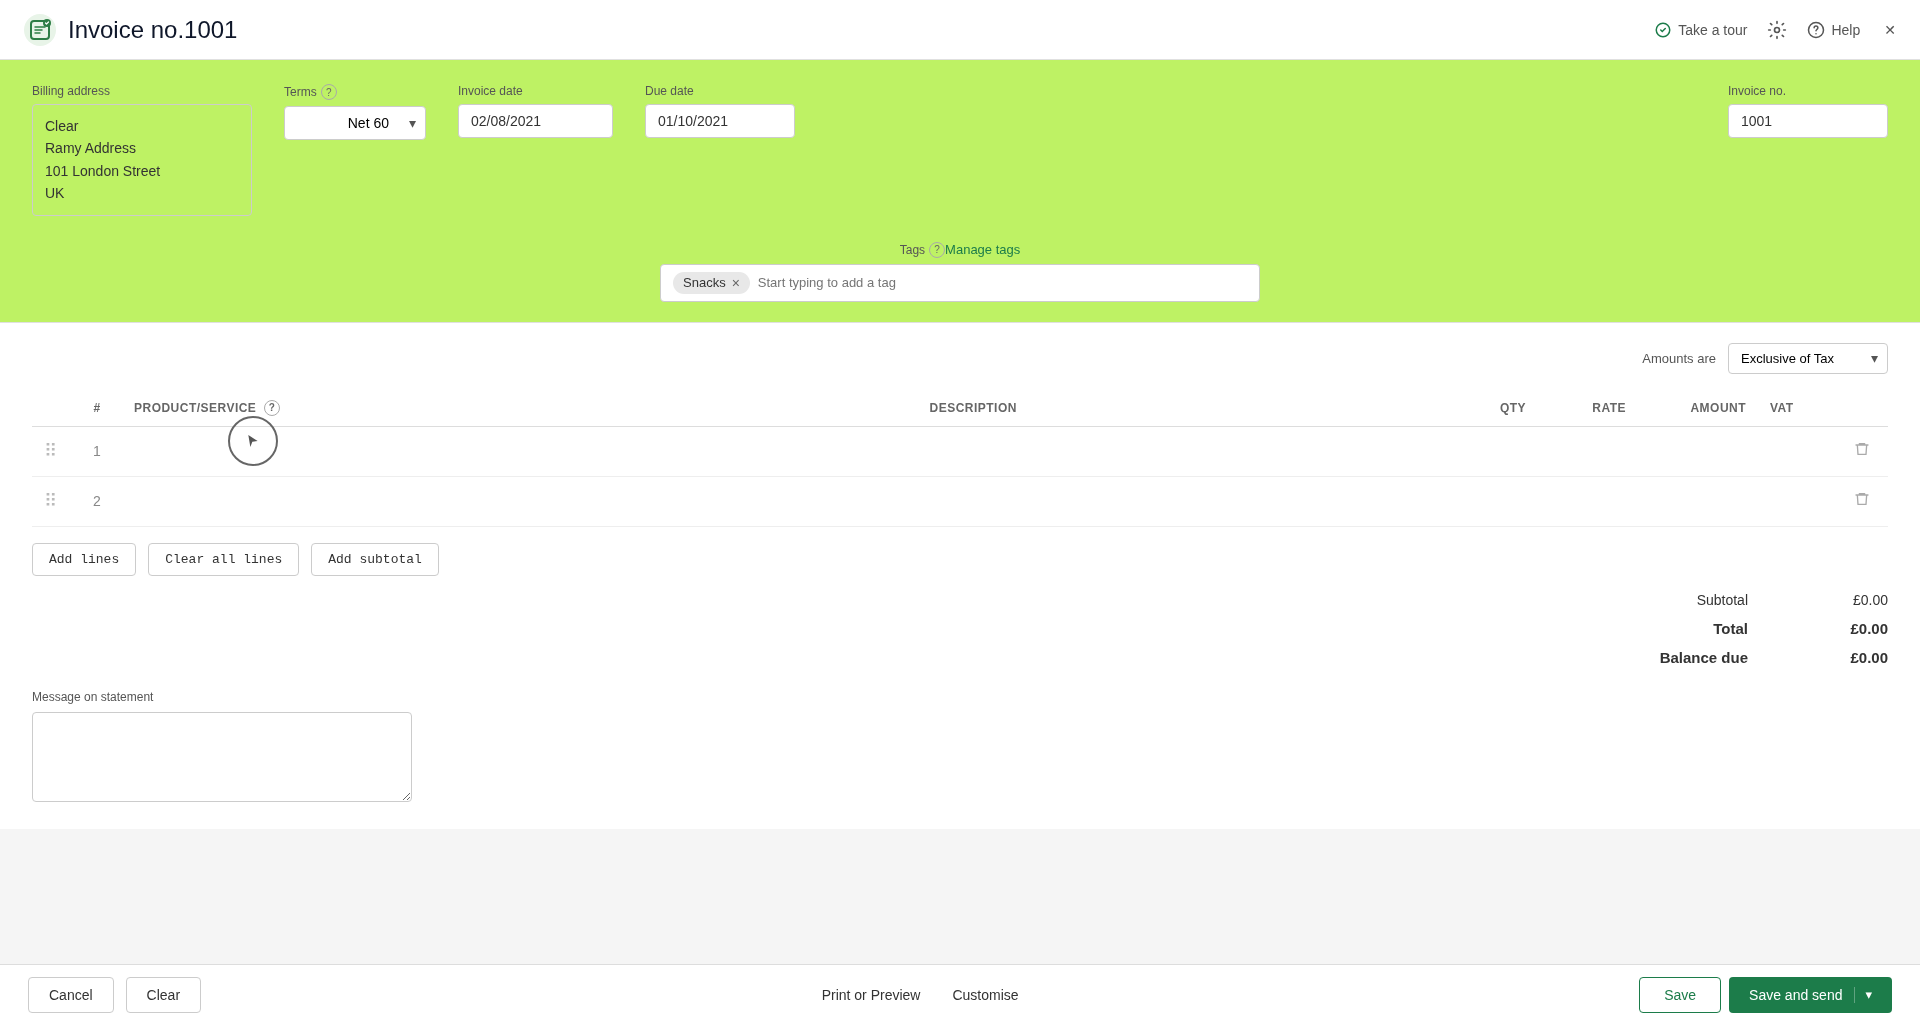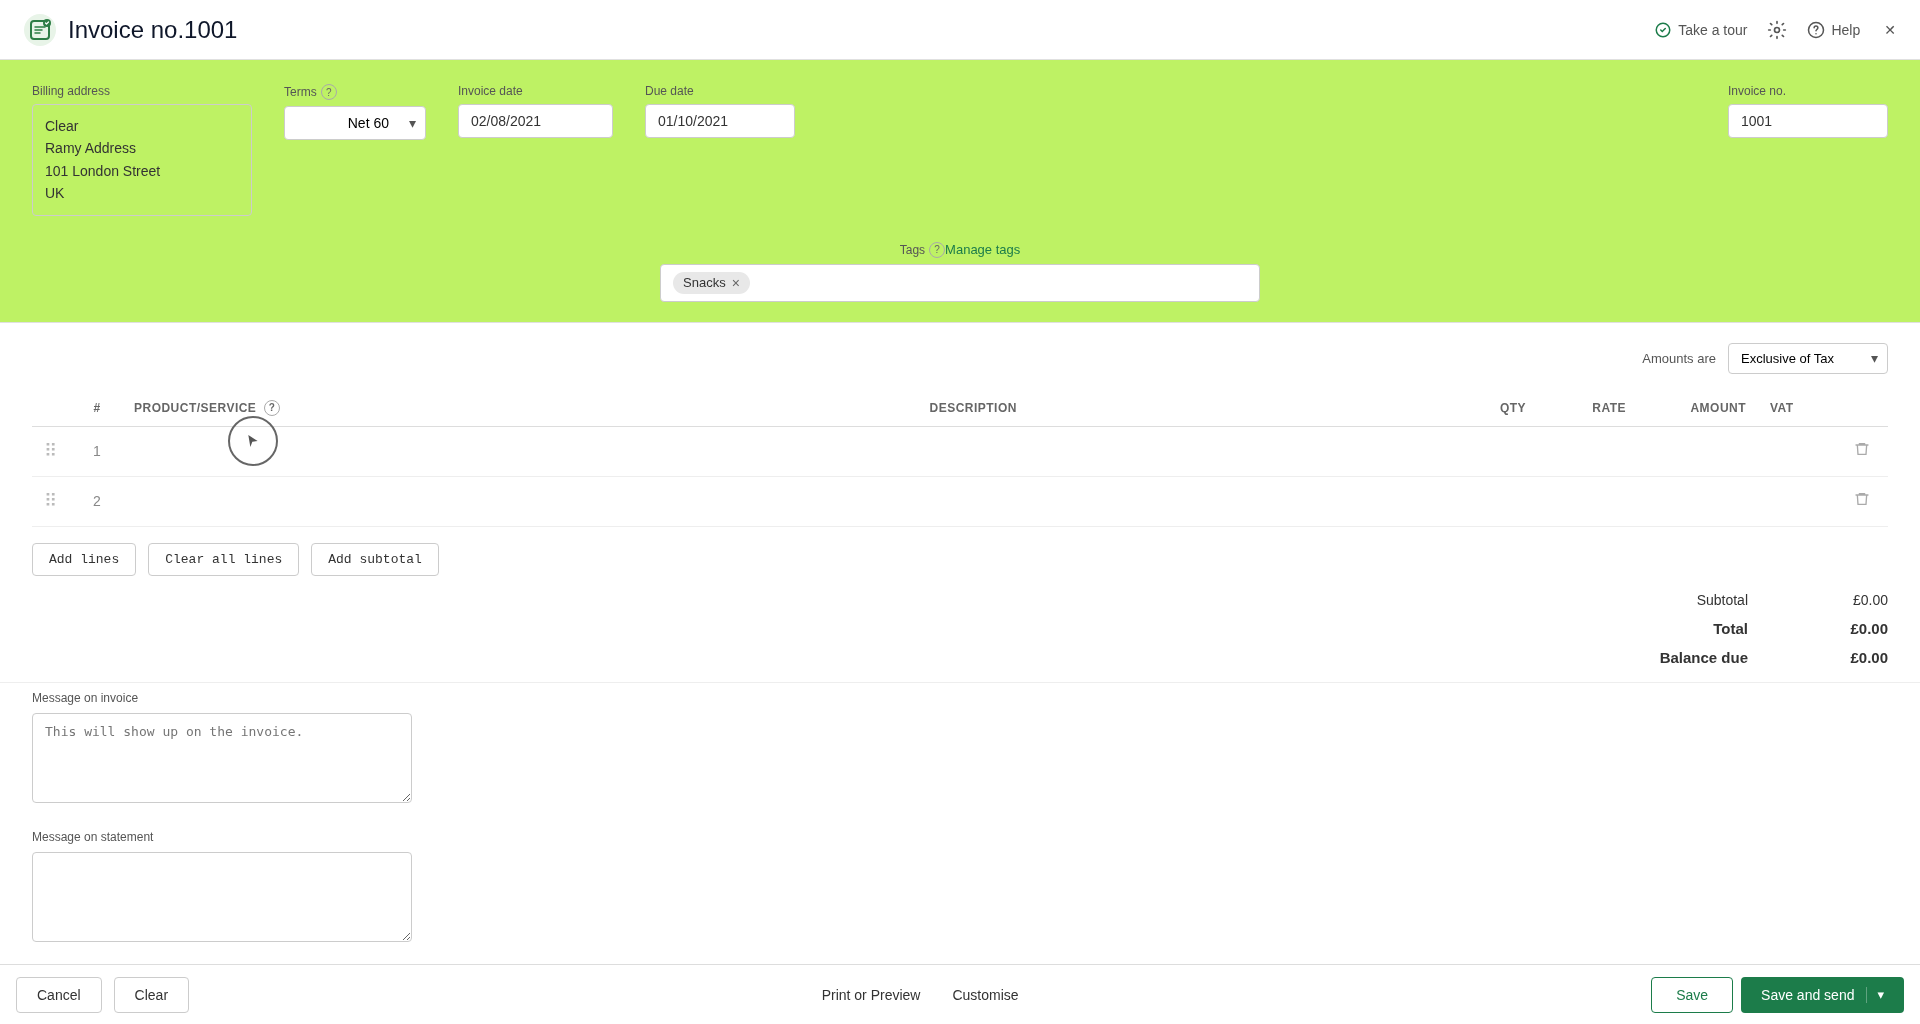--- a/index.html
+++ b/index.html
@@ -73,21 +73,21 @@
     .message-label { font-size: 12px; color: #555; font-weight: 500; margin-bottom: 8px; }
     .message-textarea {
       width: 380px; height: 90px; border: 1px solid #ccc; border-radius: 4px;
       padding: 10px 12px; font-size: 13px; color: #aaa; resize: vertical;
     }
 
     .footer-bar {
       position: fixed; bottom: 0; left: 0; right: 0; height: 60px;
       background: white; border-top: 1px solid #ddd;
       display: flex; align-items: center; justify-content: space-between;
-      padding: 0 16px;
+      padding: 0 28px;
     }
     .footer-left { display: flex; gap: 12px; }
     .footer-center { display: flex; gap: 24px; }
     .footer-right { display: flex; gap: 8px; }
     .btn-cancel { border: 1px solid #ccc; background: white; border-radius: 4px; padding: 9px 20px; font-size: 14px; cursor: pointer; color: #333; }
     .btn-clear { border: 1px solid #ccc; background: white; border-radius: 4px; padding: 9px 20px; font-size: 14px; cursor: pointer; color: #333; }
     .btn-print { border: none; background: none; font-size: 14px; cursor: pointer; color: #333; padding: 9px 4px; }
     .btn-customise { border: none; background: none; font-size: 14px; cursor: pointer; color: #333; padding: 9px 4px; }
     .btn-save { border: 1px solid #1c7c4a; background: white; border-radius: 4px; padding: 9px 24px; font-size: 14px; cursor: pointer; color: #1c7c4a; font-weight: 500; }
     .btn-save-send {
@@ -196,20 +196,21 @@
             <span>Tags</span>
             <span class="help-icon">?</span>
           </span>
           <span class="manage-tags">Manage tags</span>
         </div>
         <div class="tags-input-area">
           <div class="tag-chip">
             <span>Snacks</span>
             <span class="remove">×</span>
           </div>
+          <input type="text" placeholder="Start typing to add a tag" style="">
         </div>
       </div>
     </div>
   </div>
 
   <div style="background:white;padding:20px 32px 0;">
 
     <div class="amounts-row">
       <span class="amounts-label">Amounts are</span>
       <div class="amounts-select-wrapper">
@@ -304,24 +305,20 @@
         <span class="total-label bold">Total</span>
         <span class="total-value bold">£0.00</span>
       </div>
       <div class="total-row">
         <span class="total-label bold">Balance due</span>
         <span class="total-value bold">£0.00</span>
       </div>
     </div>
   </div>
 
-  <div style="background:white;padding:8px 32px 16px;border-top:1px solid #eee;">
-    <div class="message-label">Message on invoice</div>
-    <textarea class="message-textarea" placeholder="This will show up on the invoice." style=""></textarea>
-  </div>
 
   <div style="background:white;padding:8px 32px 24px;">
     <div class="message-label">Message on statement</div>
     <textarea class="message-textarea" placeholder="" style=""></textarea>
   </div>
 
 </div>
 
 <div class="footer-bar">
   <div class="footer-left">

